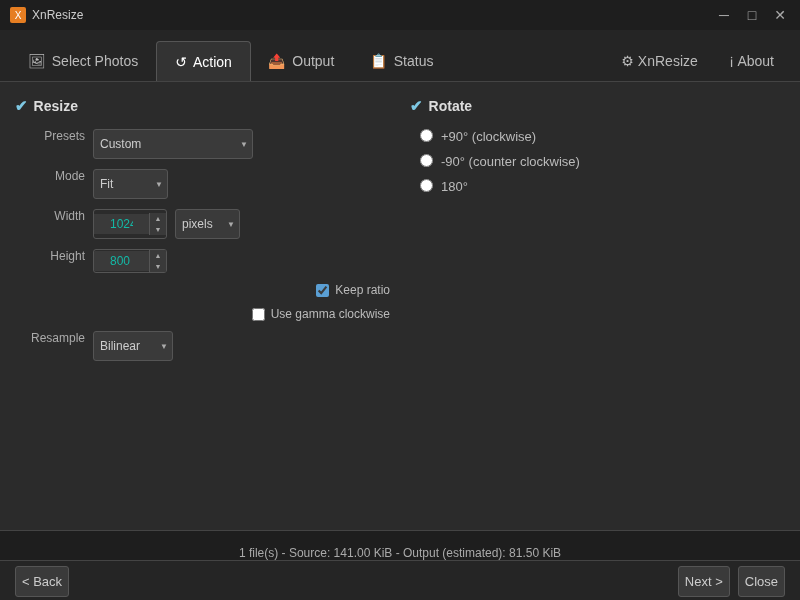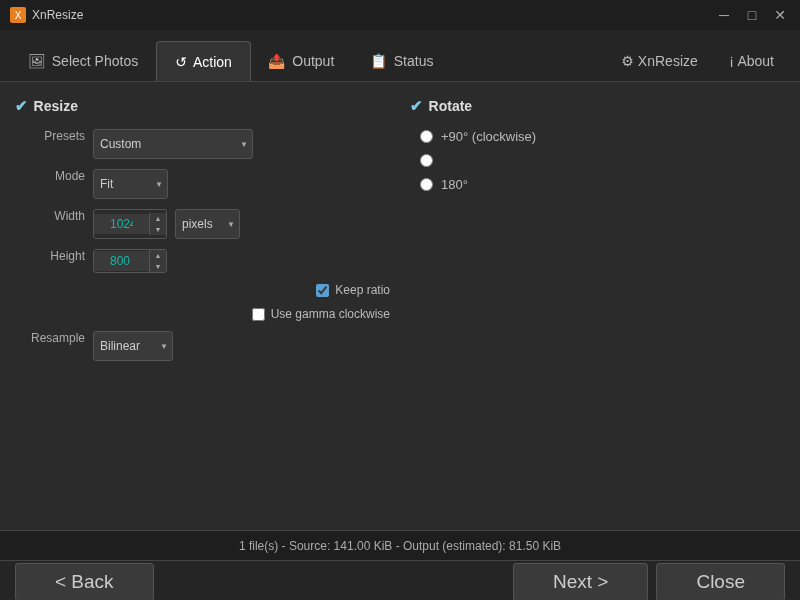--- a/index.html
+++ b/index.html
@@ -210,61 +210,60 @@
       width: 13px;
       height: 13px;
     }
     .checkbox-label {
       color: #bbb;
       font-size: 12px;
     }
     .rotate-panel { flex: 1; }
     .radio-row {
       display: flex;
-      align-items: center;
       gap: 8px;
       margin-bottom: 10px;
       margin-left: 10px;
     }
     .radio-row input[type="radio"] {
       accent-color: #5a9fd4;
       width: 13px;
       height: 13px;
     }
     .radio-label {
       color: #bbb;
       font-size: 13px;
     }
     .status-bar {
       background: #1e1e1e;
       height: 30px;
       display: flex;
-      align-items: center;
+      align-items: flex-end;
       justify-content: center;
       border-top: 1px solid #444;
       color: #aaa;
       font-size: 12px;
     }
     .footer {
       background: #252525;
       height: 42px;
       display: flex;
       align-items: center;
       justify-content: space-between;
       padding: 0 15px;
       border-top: 1px solid #444;
     }
     .footer-btn {
-      padding: 7px 39px;
+      padding: 7px 6px;
       background: #3a3a3a;
       border: 1px solid #555;
       color: #ccc;
       border-radius: 3px;
       cursor: pointer;
-      font-size: 19px;
+      font-size: 13px;
     }
     .footer-right { display: flex; gap: 8px; }
   </style>
 </head>
 <body>
 
 <div class="title-bar">
   <div class="title-bar-left">
     <div class="title-bar-icon">
       <span>X</span>
@@ -399,20 +398,21 @@
       <span>Rotate</span>
     </div>
 
     <div class="radio-row">
       <input type="radio" name="rotate" id="rot90cw" style="">
       <label class="radio-label" for="rot90cw">+90° (clockwise)</label>
     </div>
 
     <div class="radio-row">
       <input type="radio" name="rotate" id="rot90ccw" style="">
+      <label class="radio-label" for="rot90ccw">-90° (counter clockwise)</label>
     </div>
 
     <div class="radio-row">
       <input type="radio" name="rotate" id="rot180" style="">
       <label class="radio-label" for="rot180">180°</label>
     </div>
   </div>
 
 </div>
 

